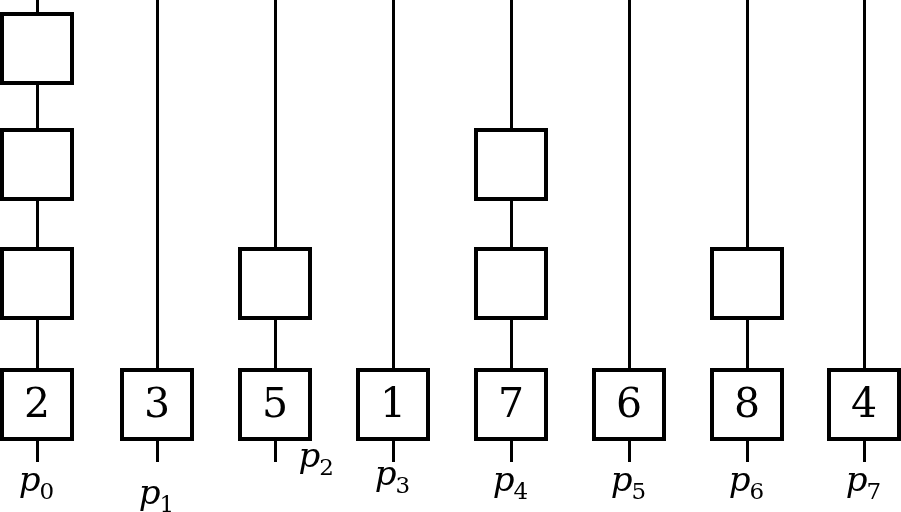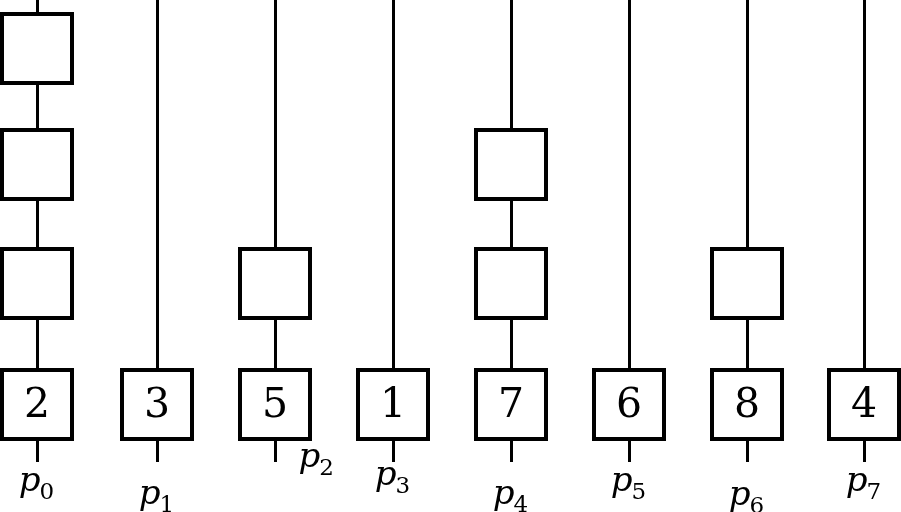--- a/index.html
+++ b/index.html
@@ -124,39 +124,39 @@
     <div class="column" style="left: 511px;">
       <div class="wire" style="top: 0px; height: 128px;"></div>
       <div class="wire" style="top: 201px; height: 46px;"></div>
       <div class="wire" style="top: 320px; height: 48px;"></div>
       <div class="wire" style="top: 441px; height: 21px;"></div>
       <div class="cell" style="top: 128px; width: 74px; height: 73px; left: -37px;"></div>
       <div class="cell" style="top: 247px; width: 74px; height: 73px; left: -37px;"></div>
       <div class="cell" style="top: 368px; width: 74px; height: 73px; left: -37px;">
         <span class="cell-value">7</span>
       </div>
-      <div class="proc-label" style="top: 475px;"><span class="pvar">p</span><span class="psub">4</span></div>
+      <div class="proc-label" style="top: 462px;"><span class="pvar">p</span><span class="psub">4</span></div>
     </div>
     <div class="column" style="left: 629px;">
       <div class="wire" style="top: 0px; height: 368px;"></div>
       <div class="wire" style="top: 441px; height: 21px;"></div>
       <div class="cell" style="top: 368px; width: 74px; height: 73px; left: -37px;">
         <span class="cell-value">6</span>
       </div>
       <div class="proc-label" style="top: 462px;"><span class="pvar">p</span><span class="psub">5</span></div>
     </div>
     <div class="column" style="left: 747px;">
       <div class="wire" style="top: 0px; height: 247px;"></div>
       <div class="wire" style="top: 320px; height: 48px;"></div>
       <div class="wire" style="top: 441px; height: 21px;"></div>
       <div class="cell" style="top: 247px; width: 74px; height: 73px; left: -37px;"></div>
       <div class="cell" style="top: 368px; width: 74px; height: 73px; left: -37px;">
         <span class="cell-value">8</span>
       </div>
-      <div class="proc-label" style="top: 476px; text-align: center;"><span class="pvar">p</span><span class="psub">6</span></div>
+      <div class="proc-label" style="top: 462px; text-align: center;"><span class="pvar">p</span><span class="psub">6</span></div>
     </div>
     <div class="column" style="left: 864px;">
       <div class="wire" style="top: 0px; height: 368px;"></div>
       <div class="wire" style="top: 441px; height: 21px;"></div>
       <div class="cell" style="top: 368px; width: 74px; height: 73px; left: -37px;">
         <span class="cell-value">4</span>
       </div>
       <div class="proc-label" style="top: 462px;"><span class="pvar">p</span><span class="psub">7</span></div>
     </div>
   </div>

